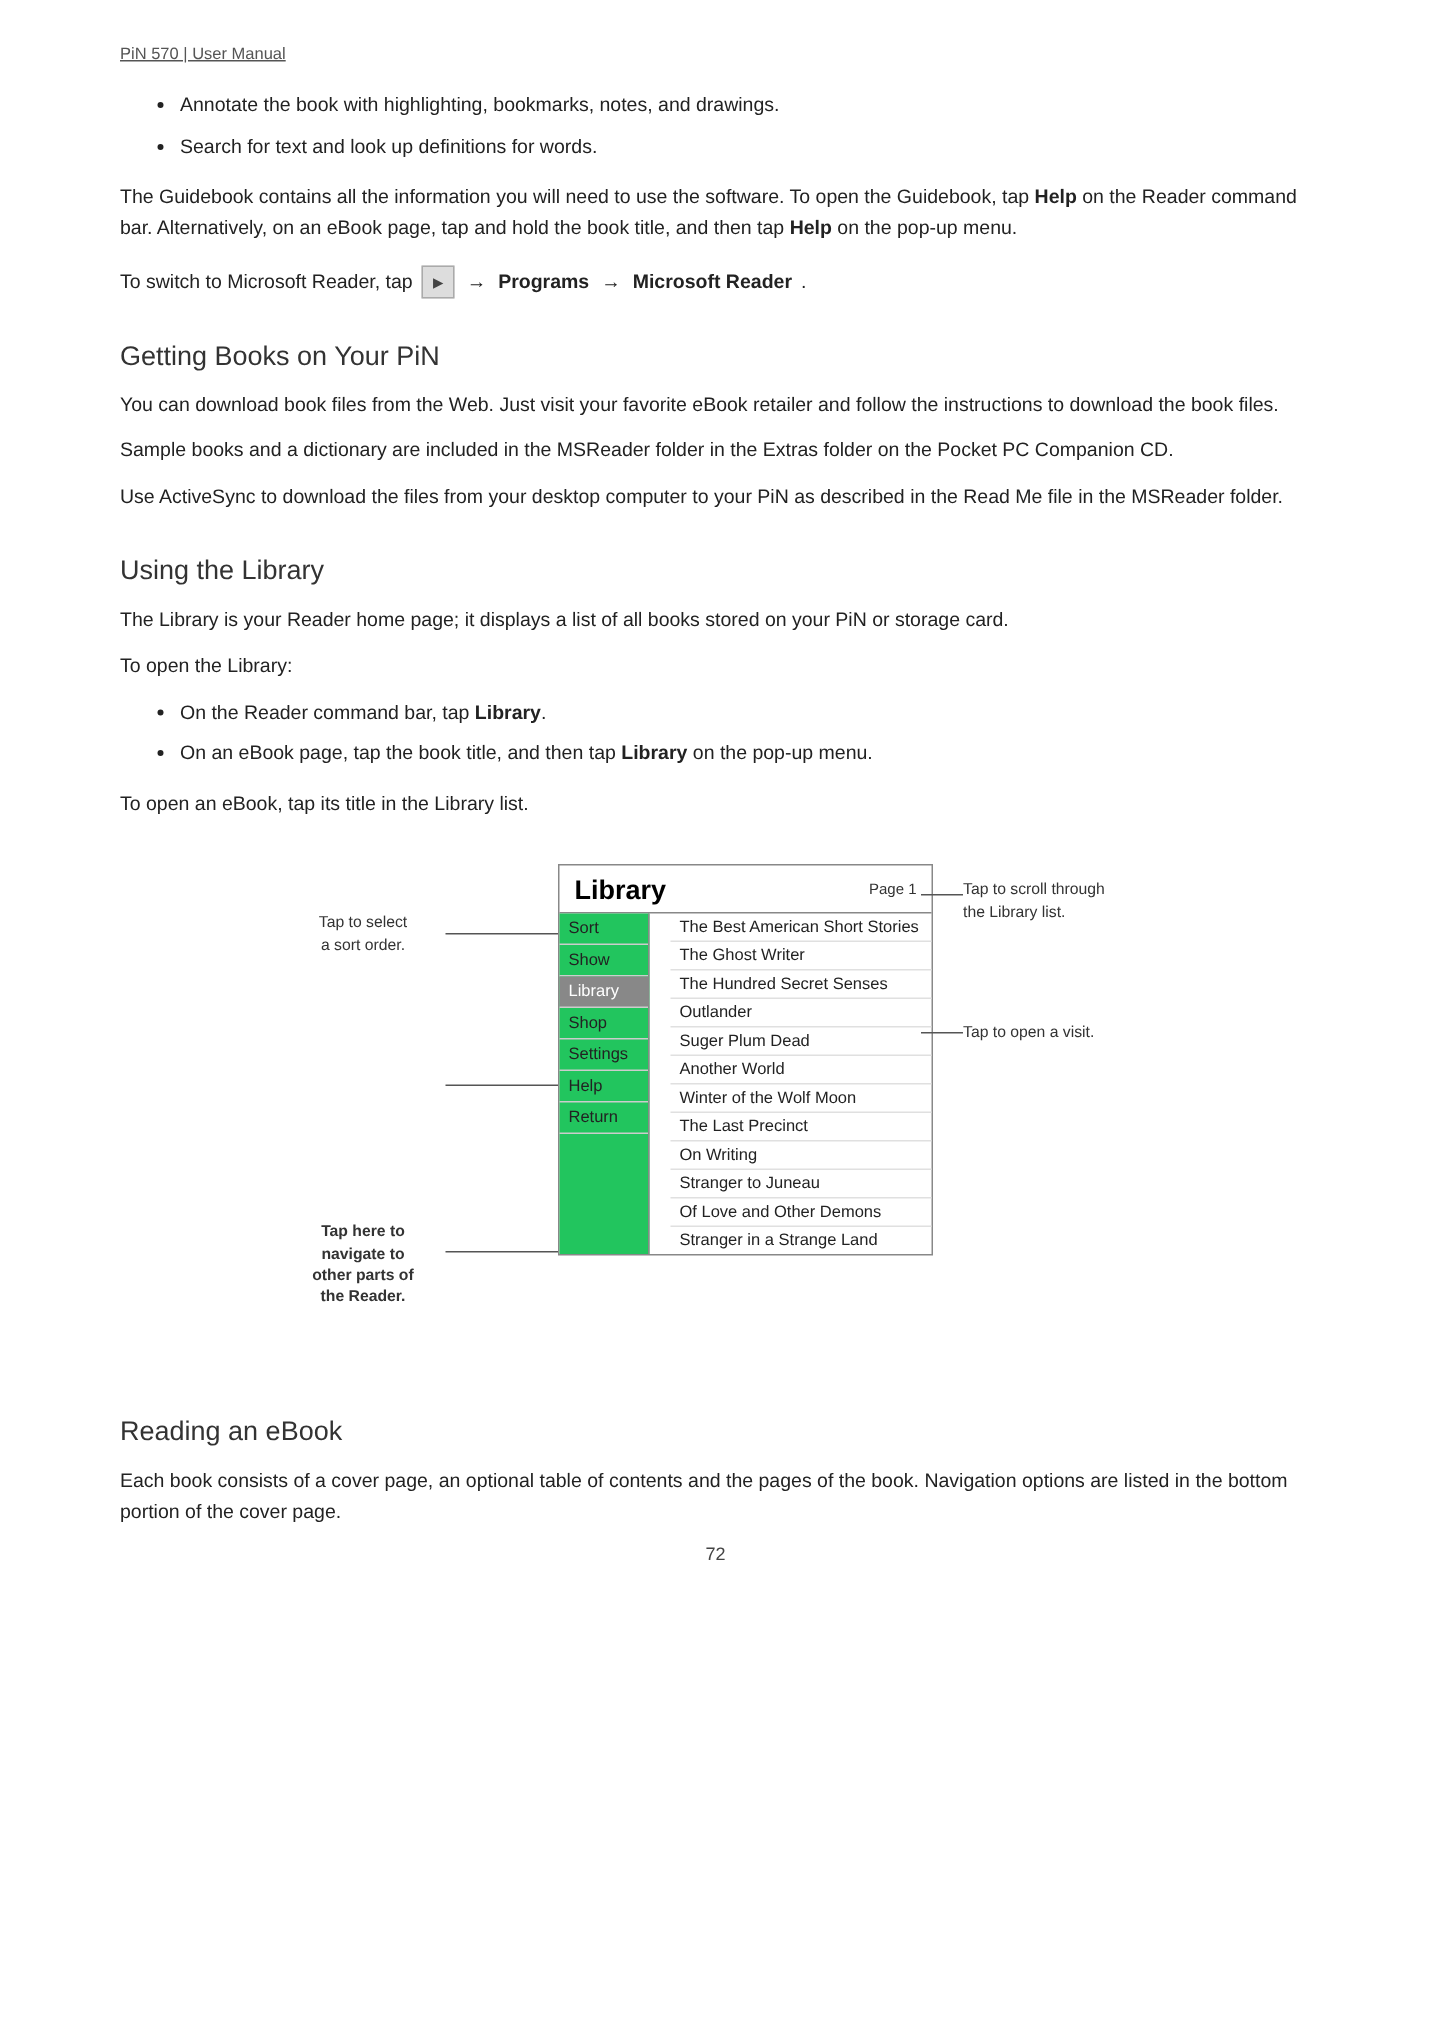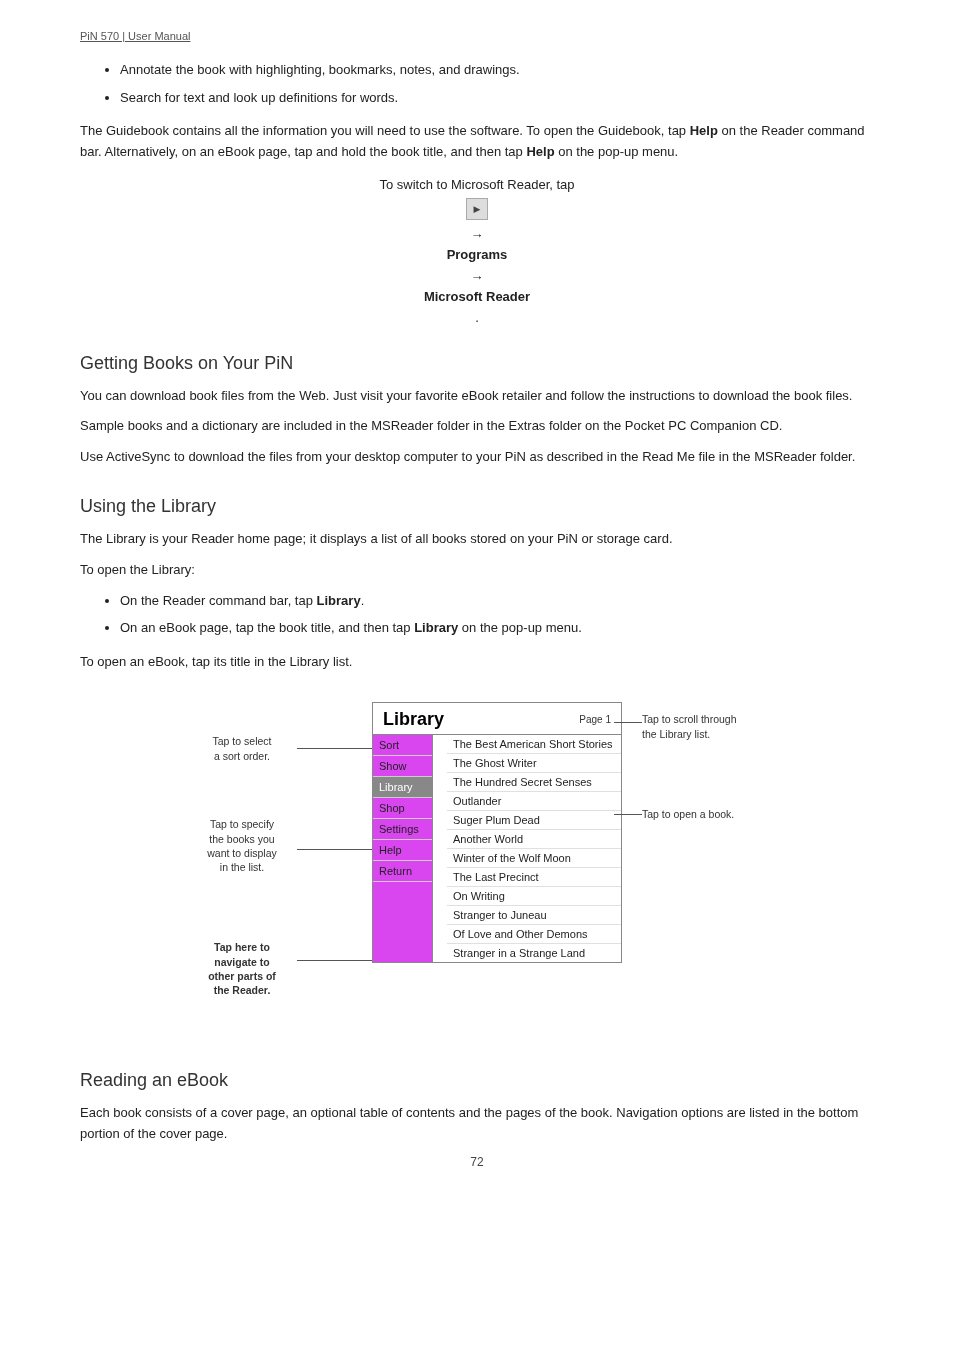--- a/index.html
+++ b/index.html
@@ -38,21 +38,20 @@
       color: #333;
       margin: 28px 0 12px 0;
       border-bottom: none;
     }
     .programs-line {
       font-size: 13px;
       margin: 14px 0 20px 0;
       display: flex;
       align-items: center;
       gap: 6px;
-      flex-direction: column;
     }
     .programs-line .icon-img {
       width: 22px;
       height: 22px;
       border: 1px solid #aaa;
       background: #ddd;
       display: inline-flex;
       align-items: center;
       justify-content: center;
       font-size: 9px;
@@ -103,21 +102,21 @@
     .library-page {
       font-size: 10px;
       color: #333;
     }
     .library-content {
       display: flex;
     }
     .left-menu {
       width: 60px;
       border-right: 1px solid #888;
-      background: #d946ef;
+      background: #22c55e;
     }
     .left-menu-item {
       padding: 4px 6px;
       font-size: 11px;
       border-bottom: 1px solid #ccc;
       color: #222;
       cursor: pointer;
     }
     .left-menu-item.library-active {
       background: #888;
@@ -190,21 +189,20 @@
 </ul>
 <p class="paragraph">To open an eBook, tap its title in the Library list.</p>
 
 <div class="diagram-container">
   <div class="diagram-wrapper" style="height: 340px; position: relative;">
 
     <div class="ann-label" style="left: 0; top: 32px; width: 110px;">Tap to select<br>a sort order.</div>
 
     <div style="position:absolute; left:110px; top:46px; width:75px; border-top:1px solid #555;"></div>
 
-    <div class="ann-label" style="left: 0; top: 115px; width: 110px;">Tap to specify<br>the books you<br>want to display<br>in the list.</div>
 
     <div style="position:absolute; left:110px; top:147px; width:75px; border-top:1px solid #555;"></div>
 
     <div class="ann-label" style="left: 0; top: 238px; width: 110px; font-weight: bold;">Tap here to<br>navigate to<br>other parts of<br>the Reader.</div>
 
     <div style="position:absolute; left:110px; top:258px; width:75px; border-top:1px solid #555;"></div>
 
     <div class="library-box">
 
       <div class="library-header">
@@ -238,21 +236,21 @@
           <div class="book-item">Of Love and Other Demons</div>
           <div class="book-item">Stranger in a Strange Land</div>
         </div>
       </div>
     </div>
 
     <div style="position:absolute; right:0; top:10px; width:125px; font-size:10.5px; line-height:1.35; color:#333;">Tap to scroll through<br>the Library list.</div>
 
     <div style="position:absolute; right:125px; top:20px; width:28px; border-top:1px solid #555;"></div>
 
-    <div style="position:absolute; right:0; top:105px; width:125px; font-size:10.5px; line-height:1.35; color:#333;">Tap to open a book.</div>
+    <div style="position:absolute; right:0; top:105px; width:125px; font-size:10.5px; line-height:1.35; color:#333;">Tap to open a visit.</div>
 
     <div style="position:absolute; right:125px; top:112px; width:28px; border-top:1px solid #555;"></div>
 
   </div>
 </div>
 
 <h2 class="section-heading">Reading an eBook</h2>
 <p class="paragraph">Each book consists of a cover page, an optional table of contents and the pages of the book. Navigation options are listed in the bottom portion of the cover page.</p>
 
 <div class="page-num">72</div>

